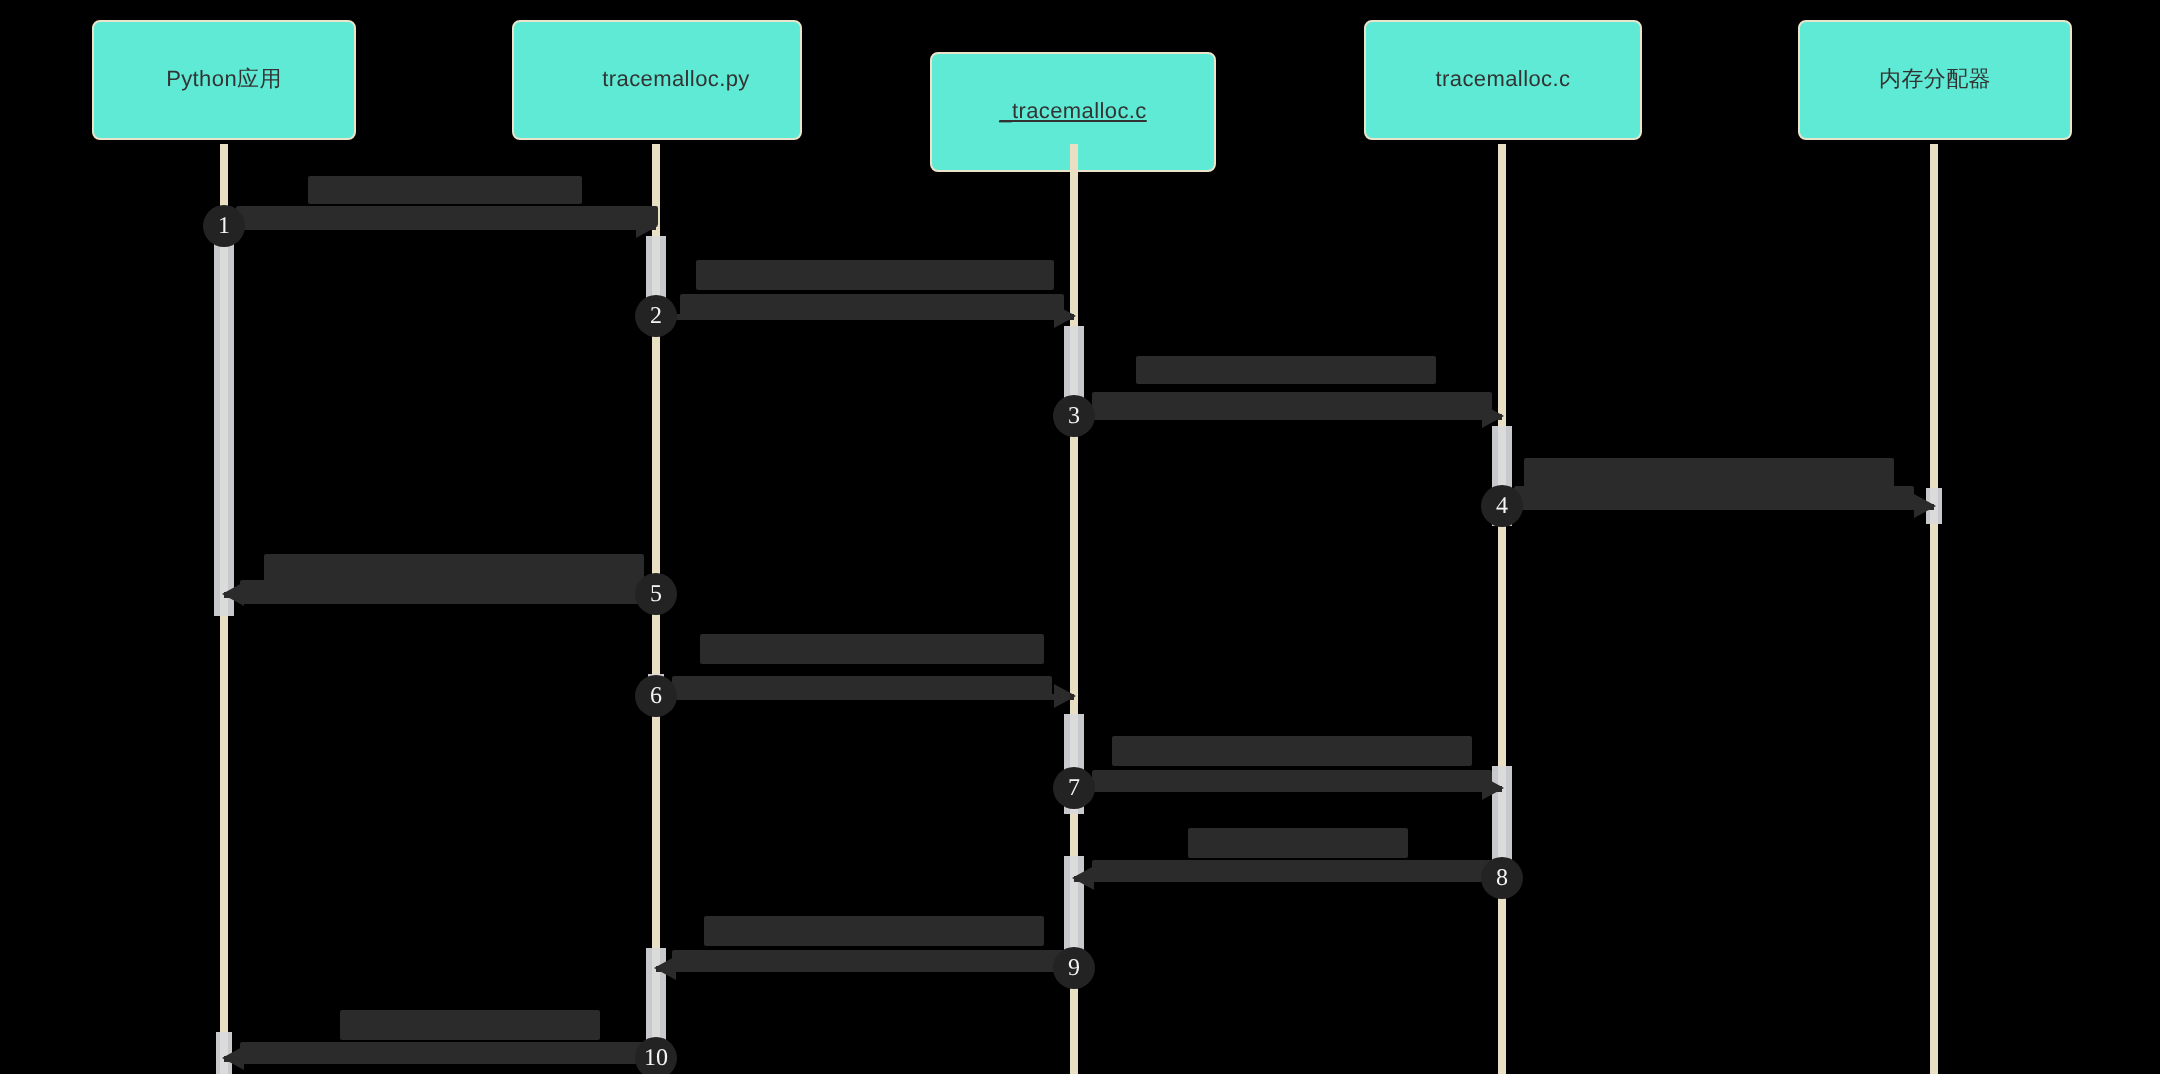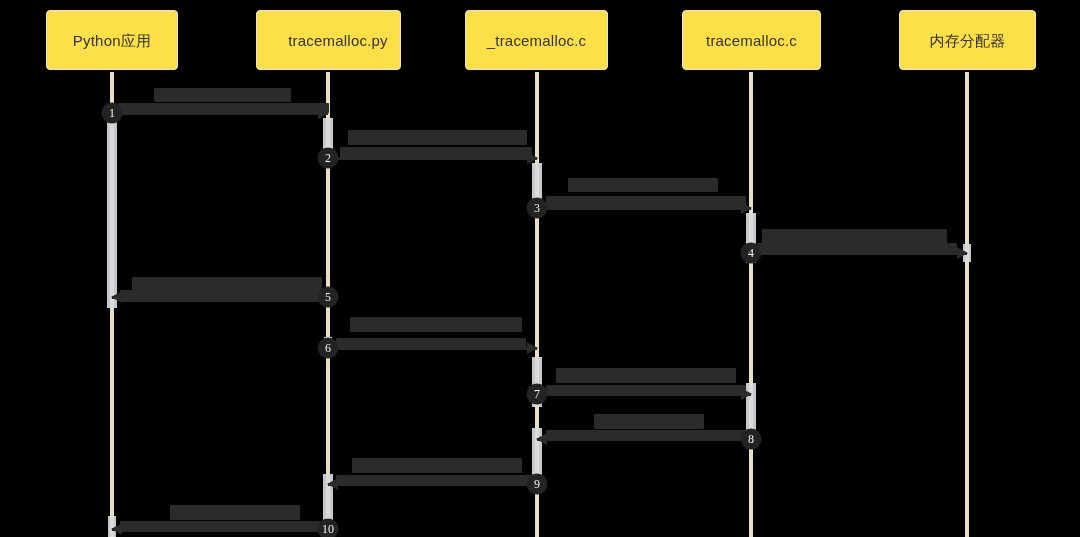--- a/index.html
+++ b/index.html
@@ -17,29 +17,29 @@
 
   #diagram {
     position: absolute;
     inset: 0;
   }
 
   
   .participant {
     position: absolute;
     box-sizing: border-box;
-    background: #fde047;
+    background: #5eead4;
     border: 1px solid #ece3cb;
     border-radius: 4px;
     box-shadow: 2px 2px 3px rgba(0,0,0,0.45);
     display: flex;
     align-items: center;
     justify-content: center;
     color: #333333;
-    font-size: 15px;
+    font-size: 11px;
     line-height: 1;
     letter-spacing: 0.2px;
     white-space: nowrap;
   }
 
   
   .lifeline {
     position: absolute;
     width: 4px;
     background: #e9dfc2;
@@ -117,21 +117,21 @@
 <body>
 
 <div id="diagram">
   <div id="participants-layer">
       <div class="participant" style="left: 46px; top: 10px; width: 132px; height: 60px;">
         <span>Python应用</span>
       </div>
       <div class="participant" style="left: 256px; top: 10px; width: 145px; height: 60px; padding-left: 19px;">
         <span>tracemalloc.py</span>
       </div>
-      <div class="participant" style="left: 465px; top: 10px; width: 143px; height: 60px;">
+      <div class="participant" style="left: 465px; top: 26px; width: 143px; height: 60px; text-decoration: underline;">
         <span>_tracemalloc.c</span>
       </div>
       <div class="participant" style="left: 682px; top: 10px; width: 139px; height: 60px;">
         <span>tracemalloc.c</span>
       </div>
       <div class="participant" style="left: 899px; top: 10px; width: 137px; height: 60px;">
         <span>内存分配器</span>
       </div>
     </div>
   <div id="lifelines-layer">

